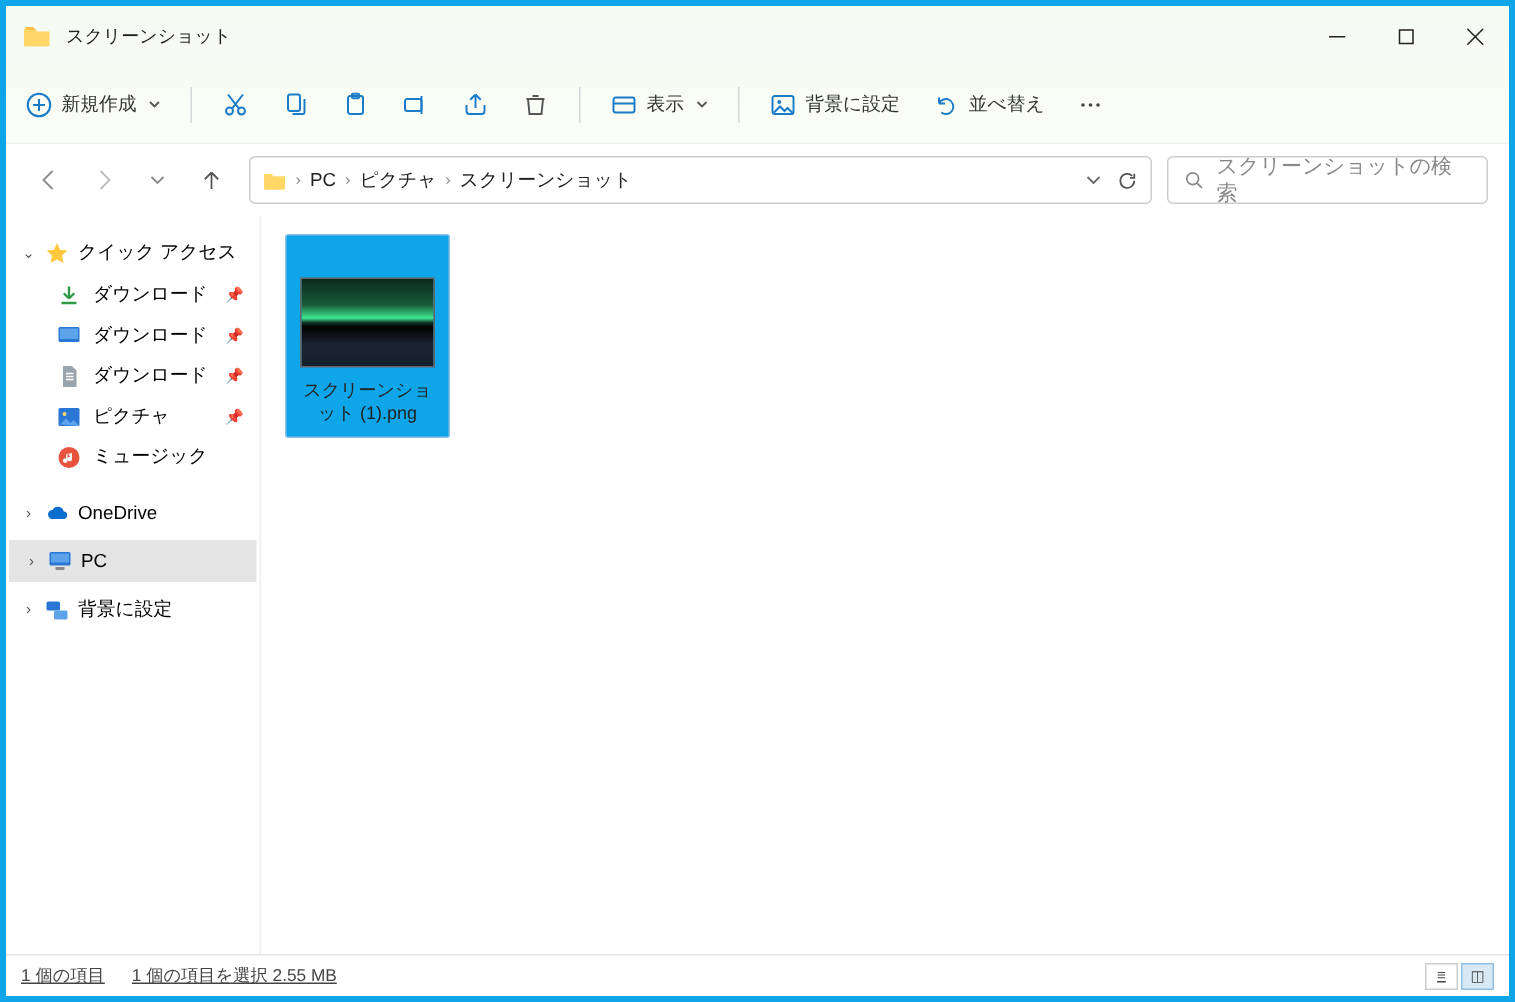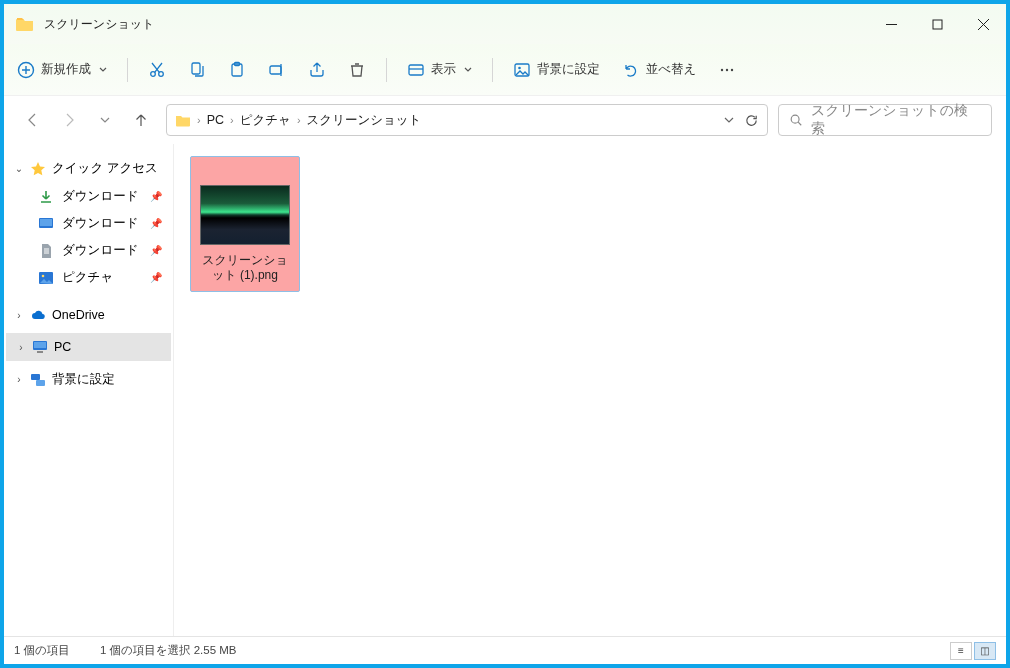--- a/index.html
+++ b/index.html
@@ -32,25 +32,25 @@
 .body { flex: 1; display: flex; min-height: 0; }
 .sidebar { width: 170px; border-right: 1px solid #eee; padding: 10px 0; overflow-y: auto; font-size: 12.5px; }
 .side-group { margin-bottom: 10px; }
 .side-head { display: flex; align-items: center; padding: 6px 10px; gap: 6px; cursor: pointer; }
 .side-item { display: flex; align-items: center; padding: 5px 6px 5px 30px; gap: 8px; cursor: pointer; border-radius: 3px; margin: 0 4px; position: relative; text-align: center; }
 .side-ico { width: 16px; height: 16px; display: flex; align-items: center; justify-content: center; flex-shrink: 0; }
 .pin { margin-left: auto; color: #999; font-size: 10px; flex-shrink: 0; }
 .chev-side { width: 10px; color: #555; font-size: 10px; display: flex; justify-content: center; }
 
 .content { flex: 1; padding: 12px 16px; overflow: auto; background: #fff; }
-.file-item { width: 110px; padding: 4px; border: 1px solid #8ebfe6; background: #fca5a5; border-radius: 2px; display: flex; flex-direction: column; align-items: center; gap: 6px; cursor: pointer; }
+.file-item { width: 110px; padding: 4px; border: 1px solid #8ebfe6; background: #0ea5e9; border-radius: 2px; display: flex; flex-direction: column; align-items: center; gap: 6px; cursor: pointer; }
 .thumb { width: 90px; height: 60px; margin-top: 24px; background: linear-gradient(180deg, #0a2a1e 0%, #1a5c3a 30%, #3de68e 45%, #0f3a2a 50%, #000 55%, #1b2331 75%, #142030 100%); border: 1px solid #666; }
 .file-name { font-size: 12px; text-align: center; color: #222; line-height: 1.25; padding: 2px 2px 4px; }
 
-.status { height: 28px; border-top: 1px solid #e4e4e4; display: flex; align-items: center; padding: 0 10px; font-size: 11.5px; color: #444; gap: 30px; }
+.status { height: 28px; border-top: 1px solid #e4e4e4; display: flex; align-items: center; padding: 0 10px; font-size: 11.5px; color: #444; gap: 18px; text-decoration: underline; }
 .status .spacer { flex: 1; }
 .view-toggle { display: flex; gap: 2px; }
 .vt-btn { width: 22px; height: 18px; border: 1px solid #ccc; display: flex; align-items: center; justify-content: center; cursor: pointer; font-size: 10px; }
 .vt-btn.active { background: #d8e8f5; border-color: #8ebfe6; }
 
 svg { display: block; }
 </style>
 </head>
 <body>
 
@@ -297,20 +297,29 @@
           <span class="side-ico">
               <svg viewBox="0 0 16 16">
                 <rect x="1" y="2" width="14" height="12" rx="1" fill="#2976d4"></rect>
                 <circle cx="5" cy="6" r="1.3" fill="#ffd767"></circle>
                 <path d="M2 13l4-4 3 3 2-2 4 4" fill="#5da3ea"></path>
               </svg>
             </span>
           <span>ピクチャ</span>
           <span class="pin">📌</span>
         </div>
+        <div class="side-item">
+          <span class="side-ico">
+              <svg viewBox="0 0 16 16">
+                <circle cx="8" cy="8" r="7" fill="#e8533e"></circle>
+                <path d="M7 5v5a1.5 1.5 0 1 1-1-1.4V6l4-1v4a1.5 1.5 0 1 1-1-1.4" fill="#fff"></path>
+              </svg>
+            </span>
+          <span>ミュージック</span>
+        </div>
       </div>
 
       <div class="side-head">
         <span class="chev-side">›</span>
         <span class="side-ico">
             <svg viewBox="0 0 16 16">
               <path d="M5 12a3 3 0 0 1 0-6 4 4 0 0 1 7.5 1A2.5 2.5 0 0 1 12 12z" fill="#0a6ecf"></path>
             </svg>
           </span>
         <span>OneDrive</span>

